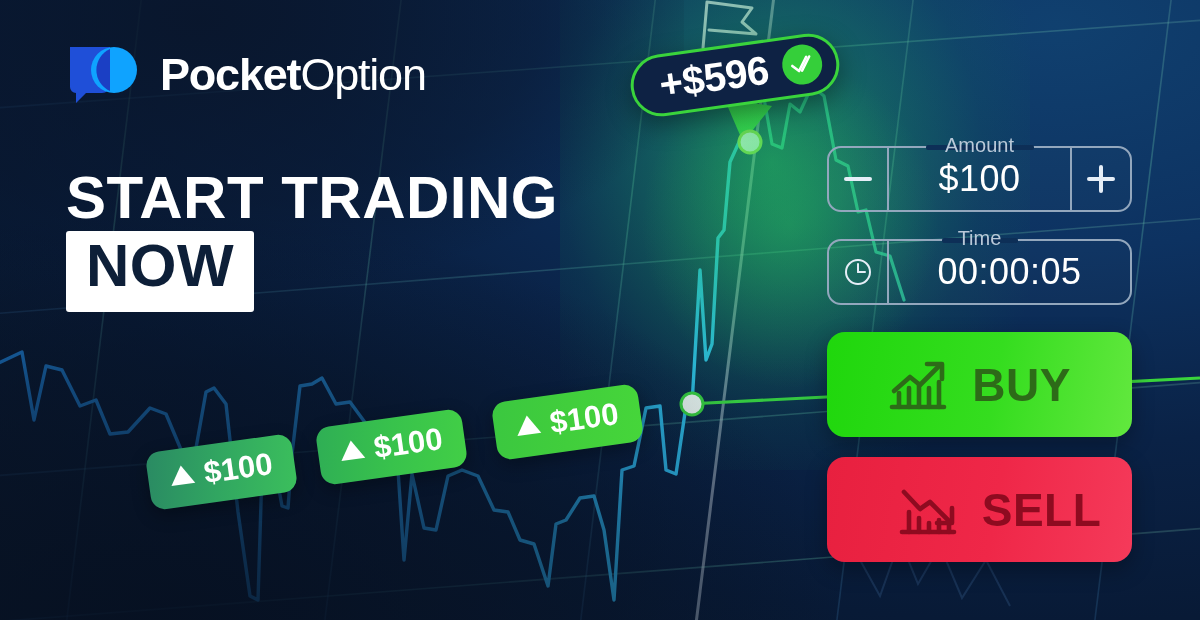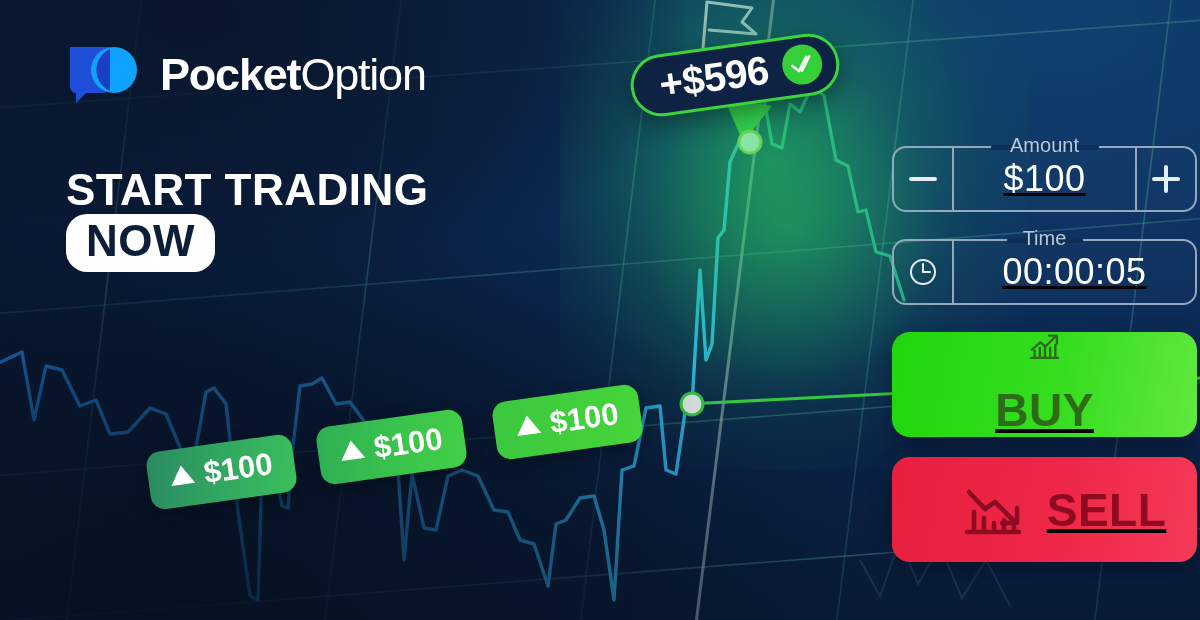--- a/index.html
+++ b/index.html
@@ -46,26 +46,26 @@
   #logo .mark { width:78px; height:62px; }
   #logo .word {
     font-size:45px; letter-spacing:-1.2px; color:#ffffff;
     font-weight:700; white-space:nowrap; line-height:1;
   }
   #logo .word .light { font-weight:300; }
 
   
   #headline { position:absolute; left:66px; top:166px; }
   .hl-line {
-    font-size:44px; font-weight:700; color:#fff; letter-spacing:0.5px;
+    font-size:60px; font-weight:700; color:#fff; letter-spacing:0.5px;
     line-height:1.08; white-space:nowrap; display:flex; align-items:center; gap:18px;
   }
   .hl-pill {
-    background:#fff; color:#0d1f38; border-radius:21px;
-    padding:5px 20px 9px; font-weight:700; line-height:1;
+    background:#fff; color:#0d1f38; border-radius:3px;
+    padding:5px 20px 16px; font-weight:700; line-height:1;
     display:inline-block;
   }
 
   
   .trade-pill {
     position:absolute; display:flex; align-items:center; gap:10px;
     border-radius:14px; color:#fff; font-size:31px; font-weight:700;
     padding:10px 22px 12px; white-space:nowrap;
     box-shadow:0 6px 18px rgba(0,0,0,.32);
   }
@@ -85,21 +85,21 @@
     padding:7px 14px 9px 26px; transform:rotate(-8deg);
     box-shadow:0 8px 26px rgba(0,0,0,.38);
   }
   #profit-badge .amt { color:#fff; font-size:40px; font-weight:700; line-height:1; letter-spacing:-.5px; }
   #profit-badge .chk {
     width:40px;height:40px;border-radius:50%;background:#35cf3a;
     display:flex;align-items:center;justify-content:center;flex:0 0 40px;
   }
 
   
-  #panel { position:absolute; left:892px; top:146px; width:305px;text-decoration:underline; }
+  #panel { position:absolute; left:827px; top:146px; width:305px; }
 
   .field {
     position:relative; height:66px; margin-bottom:27px;
     border:2px solid #93a7bd; border-radius:14px;
     display:flex; align-items:stretch;
     background:rgba(255,255,255,.015);
   }
   .field .legend {
     position:absolute; top:-13px; left:50%; transform:translateX(-50%);
     background:transparent; padding:0 10px; font-size:20px; color:#b9c8d8; line-height:1;
@@ -124,21 +124,21 @@
   .plus-v::before,.plus-v::after{content:"";position:absolute;background:#e6eef7;border-radius:2px;}
   .plus-v::before{left:0;top:12px;width:28px;height:4px;}
   .plus-v::after{top:0;left:12px;height:28px;width:4px;}
 
   .action {
     height:105px; border-radius:18px; display:flex; align-items:center;
     justify-content:center; gap:22px; margin-bottom:20px;
     font-size:46px; font-weight:700; letter-spacing:.5px;
     box-shadow:0 8px 22px rgba(0,0,0,.30);
   }
-  #buy-button { background:linear-gradient(100deg,#1fd70c 0%,#35dd1f 55%,#62e83e 100%); color:#2d6b18;flex-direction:column; }
+  #buy-button { background:linear-gradient(100deg,#1fd70c 0%,#35dd1f 55%,#62e83e 100%); color:#2d6b18; }
   #sell-button { background:linear-gradient(100deg,#e8203f 0%,#ef2748 55%,#f53a5a 100%); color:#8e0b20;padding-left:40px; }
 
   .noclick { pointer-events:none; }
 </style>
 </head>
 <body>
 
 <div id="banner">
 
   <svg class="layer noclick" viewBox="0 0 1200 620" preserveAspectRatio="none">

